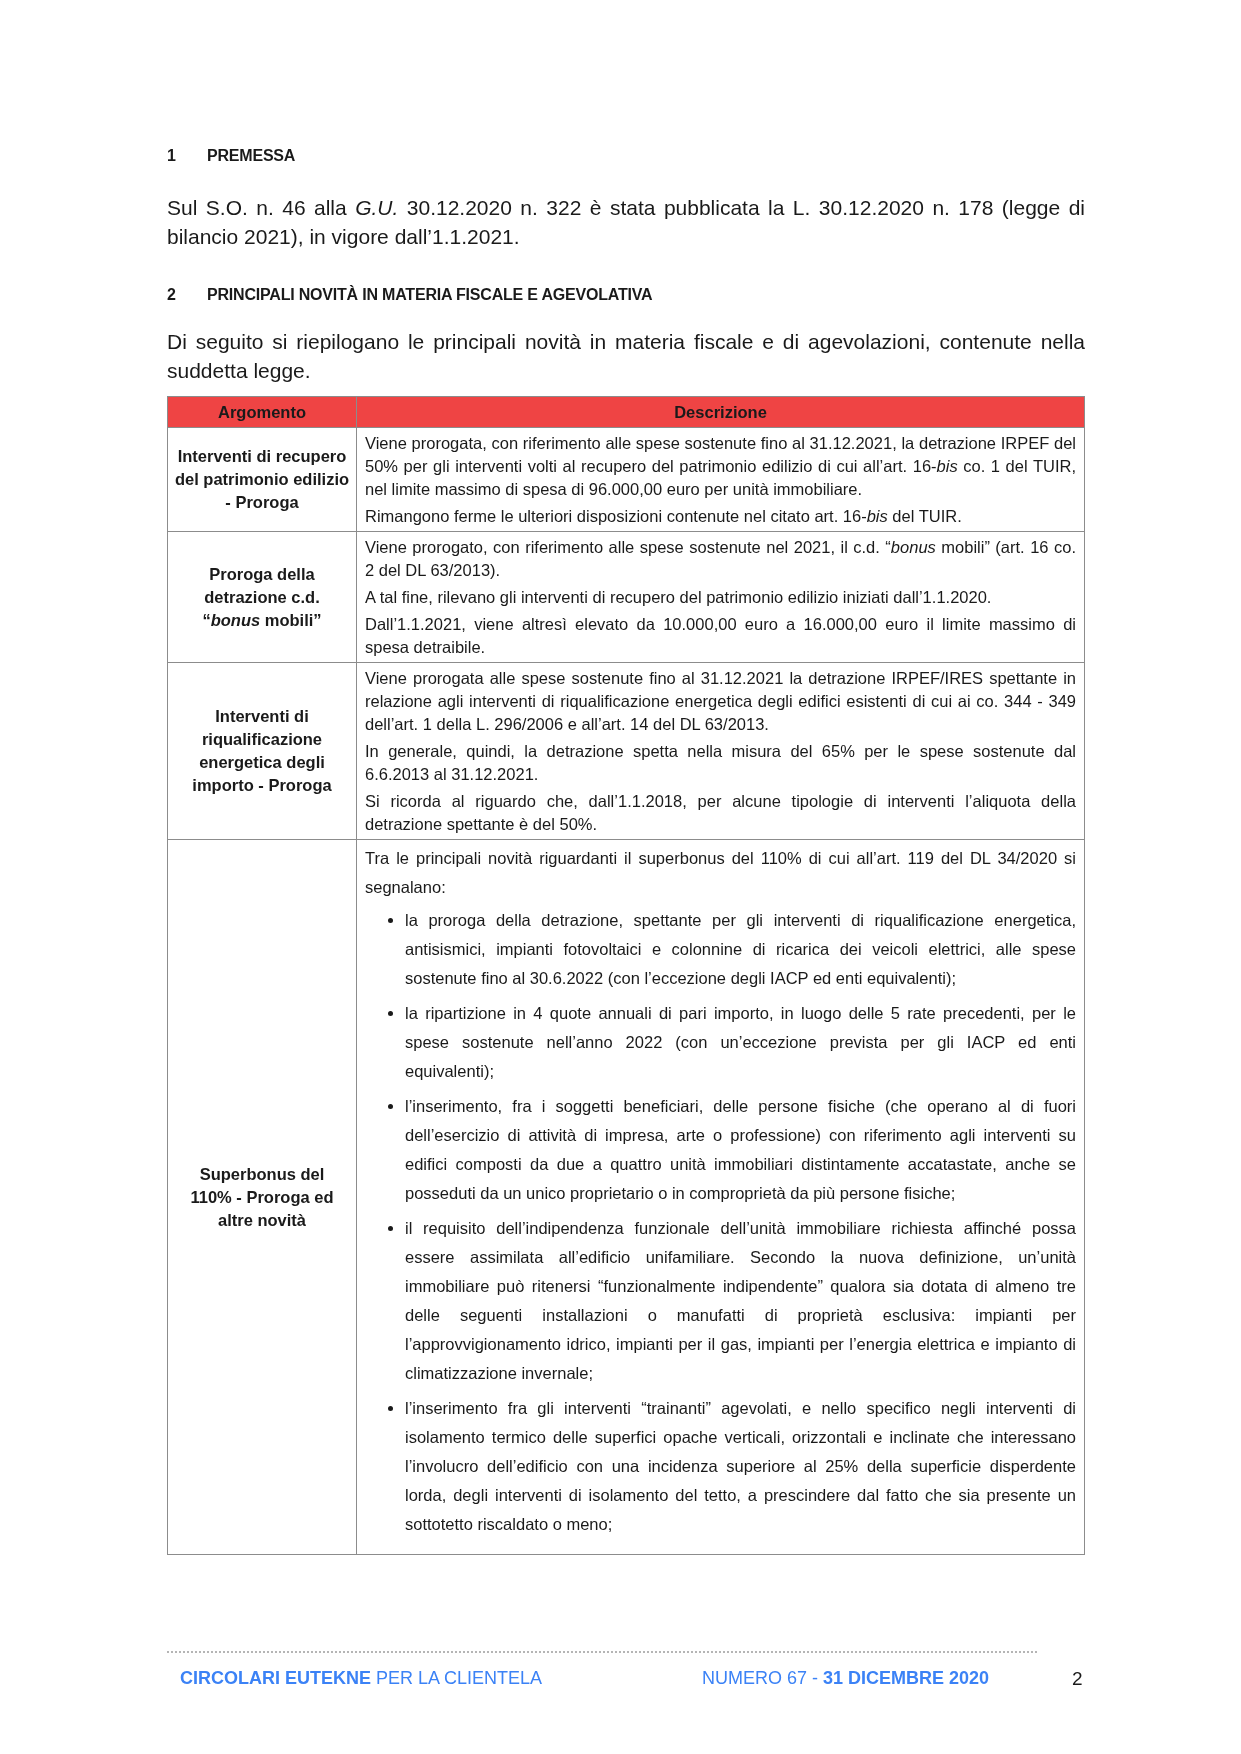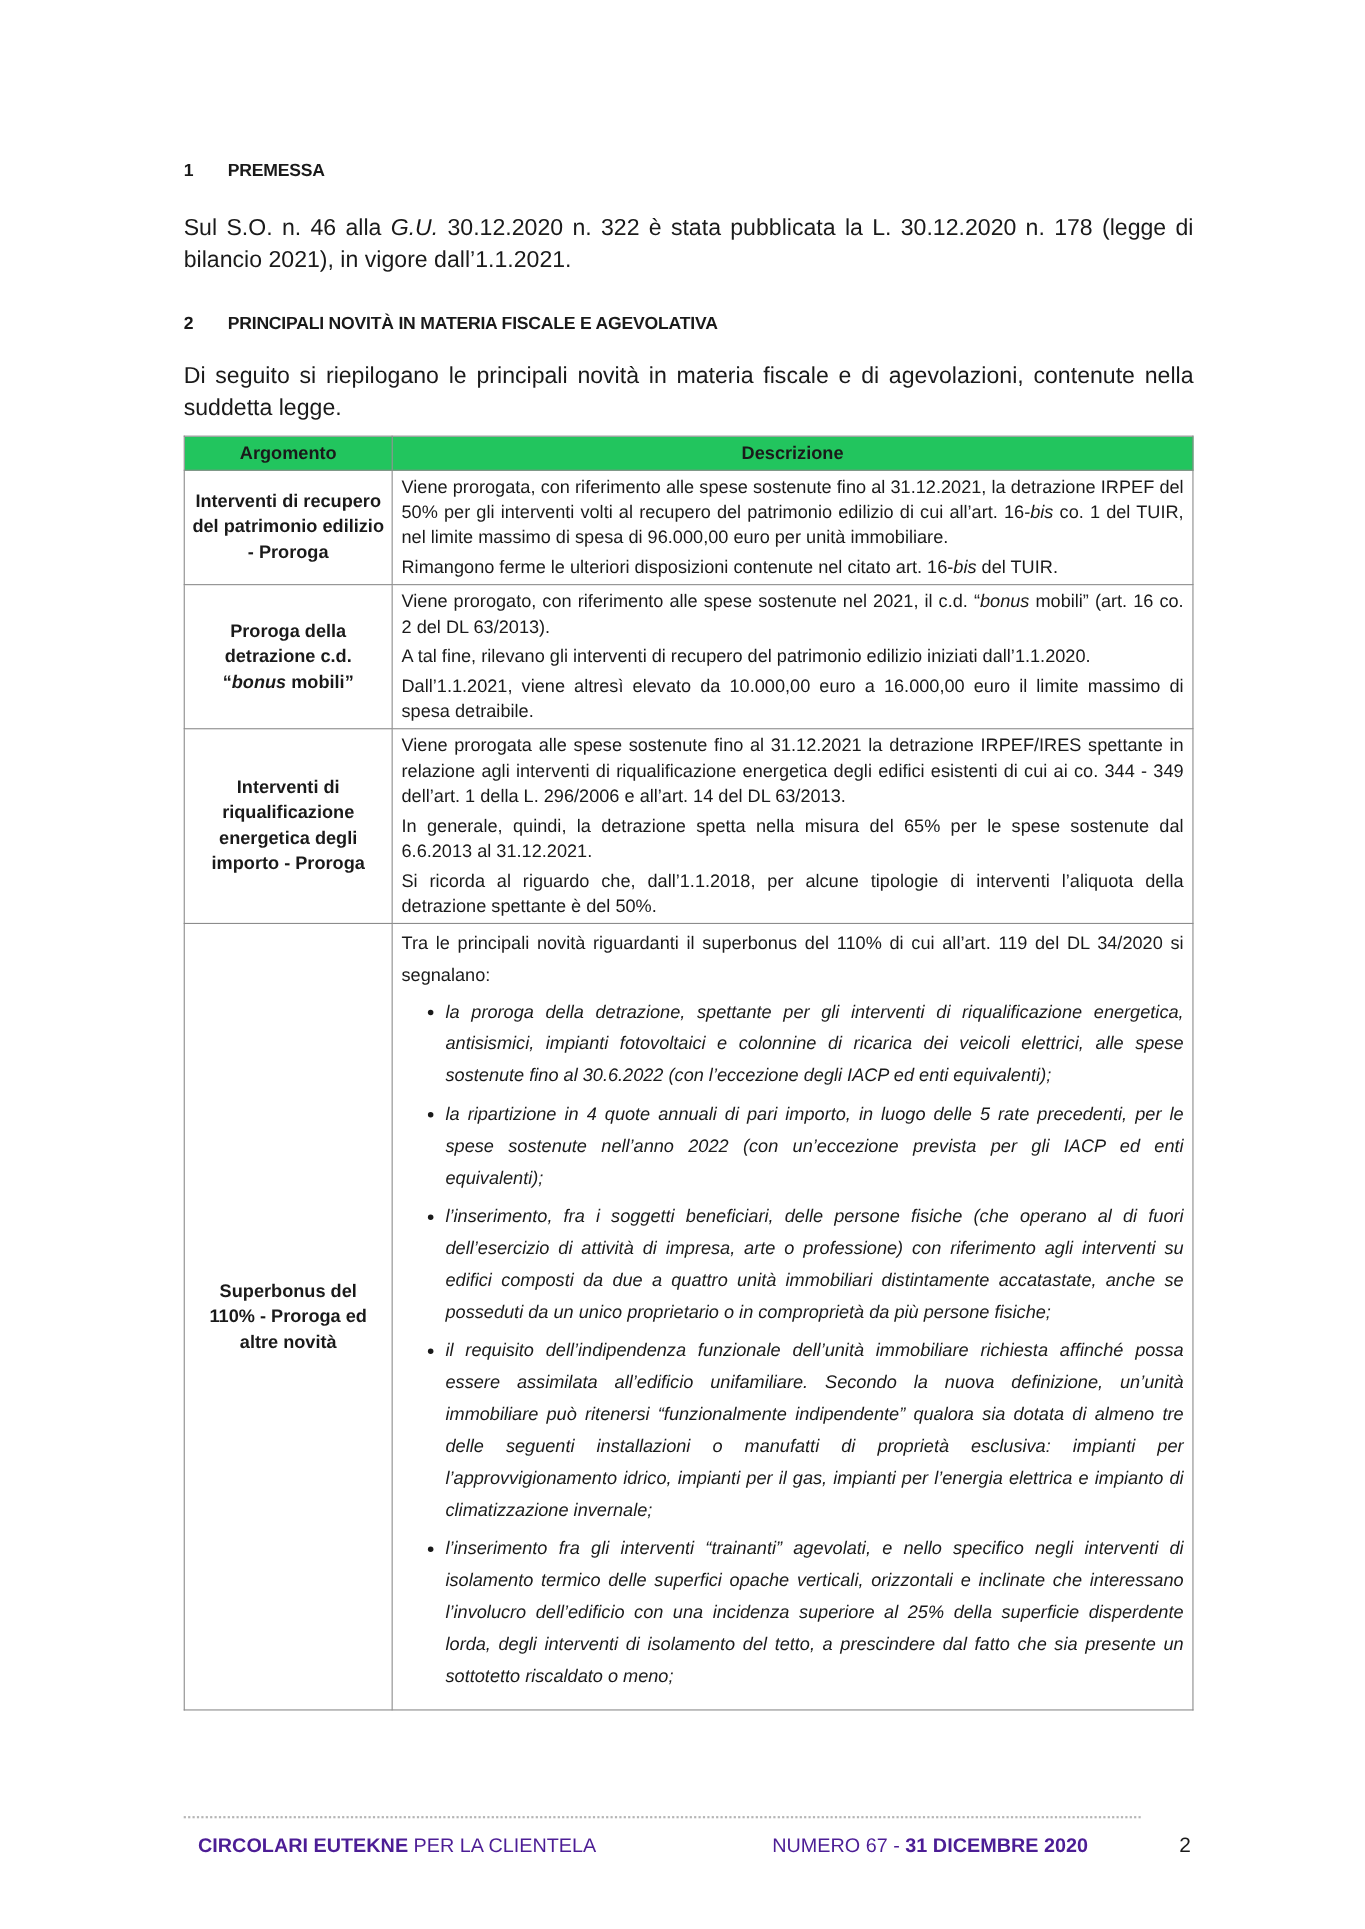--- a/index.html
+++ b/index.html
@@ -5,31 +5,31 @@
   html, body { margin: 0; padding: 0; background: #ffffff; }
   body { width: 1241px; height: 1754px; position: relative; overflow: hidden;
          font-family: "Liberation Sans", sans-serif; color: #1a1a1a; }
   .page { position: absolute; left: 167px; top: 0; width: 918px; }
   .h1 { position: absolute; left: 0; font-weight: bold; font-size: 16px; letter-spacing: -0.2px; }
   .h1 .num { display: inline-block; width: 40px; }
   .para { position: absolute; left: 0; width: 918px; font-size: 21px; line-height: 29px; text-align: justify; }
   table.main { position: absolute; left: 0; top: 396px; width: 918px; border-collapse: collapse;
                font-size: 16.5px; line-height: 23px; }
   table.main, table.main th, table.main td { border: 1.5px solid #8c8c8c; }
-  table.main th { background: #22c55e; font-weight: bold; height: 30px; padding: 0; text-align: center; }
+  table.main th { background: #ef4444; font-weight: bold; height: 30px; padding: 0; text-align: center; }
   table.main td { vertical-align: top; padding: 4px 8px 3px 8px; }
   table.main td.topic { width: 156px; text-align: center; vertical-align: middle; font-weight: bold; padding: 16px 6px; }
   td.desc p { margin: 0 0 4px 0; text-align: justify; }
   td.desc p:last-child { margin-bottom: 0; }
-  td.desc ul { margin: 4px 0 12px 0; padding-left: 40px; font-style: italic; }
+  td.desc ul { margin: 4px 0 12px 0; padding-left: 40px; }
   td.desc li { text-align: justify; line-height: 29px; margin-bottom: 6px; }
   td.desc li:last-child { margin-bottom: 0; }
   .super p.lead { line-height: 29px; }
   .footer-rule { position: absolute; left: 167px; top: 1651px; width: 870px; border-top: 2px dotted #b5b5b5; }
-  .footer { position: absolute; top: 1668px; font-size: 18px; color: #4c1d95; }
+  .footer { position: absolute; top: 1668px; font-size: 18px; color: #3b82f6; }
   .footer b { font-weight: bold; }
   .footer-left { left: 180px; }
   .footer-right { left: 702px; }
   .footer-page { left: 1072px; color: #1a1a1a; font-size: 19px; }
 </style>
 </head>
 <body>
 
 <div class="page">
 

